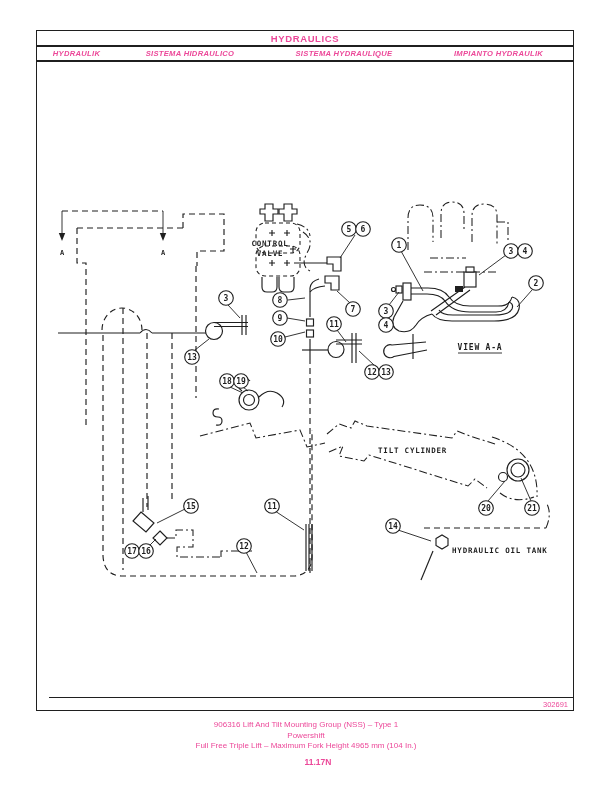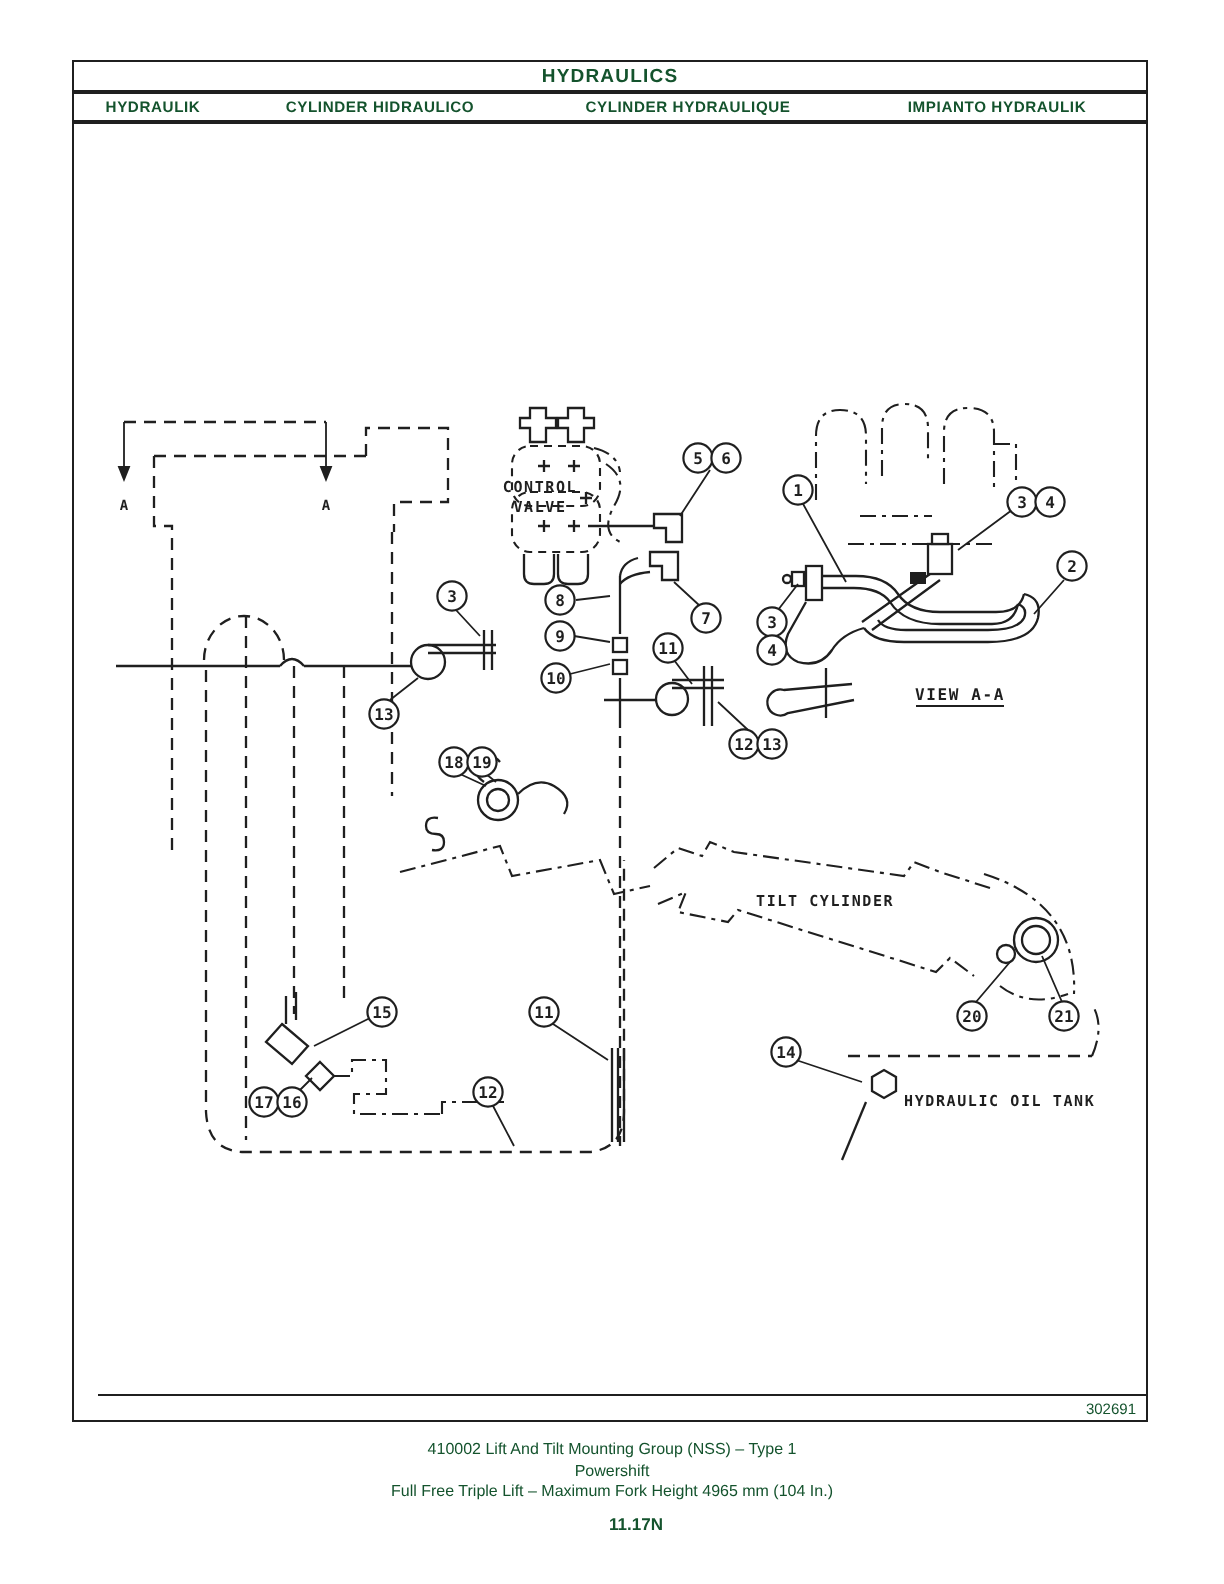--- a/index.html
+++ b/index.html
@@ -1,23 +1,23 @@
 <!DOCTYPE html>
 <html><head>
 <meta charset="utf-8">
 <style>
   html,body{margin:0;padding:0;background:#e8e8e8;}
   .page{position:relative;width:612px;height:792px;background:#ffffff;overflow:hidden;
-        font-family:"Liberation Sans",sans-serif;color:#14532d;}
+        font-family:"Liberation Sans",sans-serif;color:#ec4899;}
   .frame{position:absolute;left:36px;top:30px;width:538px;height:681px;
          border:1.6px solid #1f1f1f;box-sizing:border-box;background:transparent;}
   .h1{height:14px;border-bottom:2px solid #1f1f1f;display:flex;align-items:center;justify-content:center;
       font-weight:bold;font-size:9.5px;letter-spacing:.6px;}
   .h2{display:grid;grid-template-columns:79px 148px 160px 1fr;height:13px;border-bottom:2.6px solid #1f1f1f;}
-  .h2 .cell{display:flex;align-items:center;justify-content:center;font-weight:bold;font-size:7.6px;letter-spacing:.3px;}
+  .h2 .cell{display:flex;align-items:center;justify-content:center;font-weight:bold;font-size:7.6px;letter-spacing:.3px;font-style:italic;}
   .numstrip{position:absolute;left:12px;right:0;bottom:0;height:13px;border-top:1.3px solid #1f1f1f;
             display:flex;align-items:center;justify-content:flex-end;padding-right:5px;font-size:7.5px;box-sizing:border-box;}
   .caption{position:absolute;left:0;right:0;top:720px;text-align:center;font-size:8px;line-height:10.5px;}
   .caption .code{margin-top:5px;font-weight:bold;font-size:8.5px;margin-left:24px;}
   svg.diag{position:absolute;left:0;top:0;width:612px;height:792px;}
   .s{fill:none;stroke:#1f1f1f;stroke-width:1.15;}
   .s2{fill:none;stroke:#1f1f1f;stroke-width:0.9;}
   .sf{fill:#ffffff;stroke:#1f1f1f;stroke-width:1.15;}
   .ink{fill:#1f1f1f;stroke:none;}
   .d{fill:none;stroke:#1f1f1f;stroke-width:1.15;stroke-dasharray:6,4;}
@@ -31,22 +31,22 @@
 </style>
 </head>
 <body>
 
 <div class="page">
 
   <div class="frame">
     <div class="h1">HYDRAULICS</div>
     <div class="h2">
       <div class="cell">HYDRAULIK</div>
-      <div class="cell">CYLINDER HIDRAULICO</div>
-      <div class="cell">CYLINDER HYDRAULIQUE</div>
+      <div class="cell">SISTEMA HIDRAULICO</div>
+      <div class="cell">SISTEMA HYDRAULIQUE</div>
       <div class="cell">IMPIANTO HYDRAULIK</div>
     </div>
     <div class="numstrip">
       <span>302691</span>
     </div>
   </div>
 
   <svg class="diag" viewBox="0 0 612 792">
 
     <g>
@@ -284,19 +284,19 @@
           <text x="486" y="510.8">20</text>
         </g>
         <g>
           <circle cx="532" cy="508" r="7.3"></circle>
           <text x="532" y="510.8">21</text>
         </g>
       </g>
   </svg>
 
   <div class="caption">
-    <div>410002 Lift And Tilt Mounting Group (NSS) – Type 1</div>
+    <div>906316 Lift And Tilt Mounting Group (NSS) – Type 1</div>
     <div>Powershift</div>
     <div>Full Free Triple Lift – Maximum Fork Height 4965 mm (104 In.)</div>
     <div class="code">11.17N</div>
   </div>
 
 </div>
 
 </body></html>

